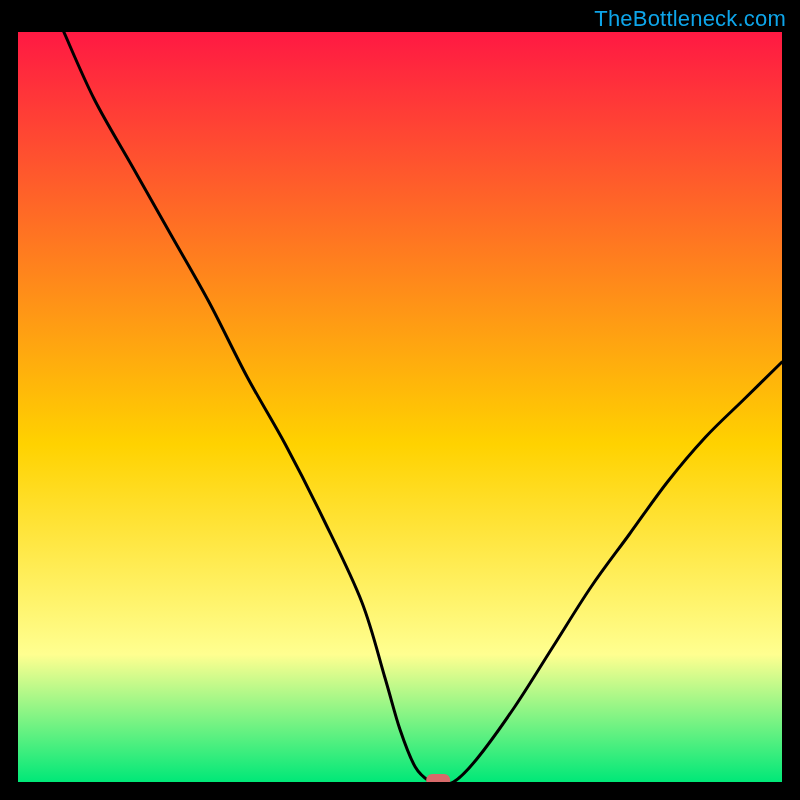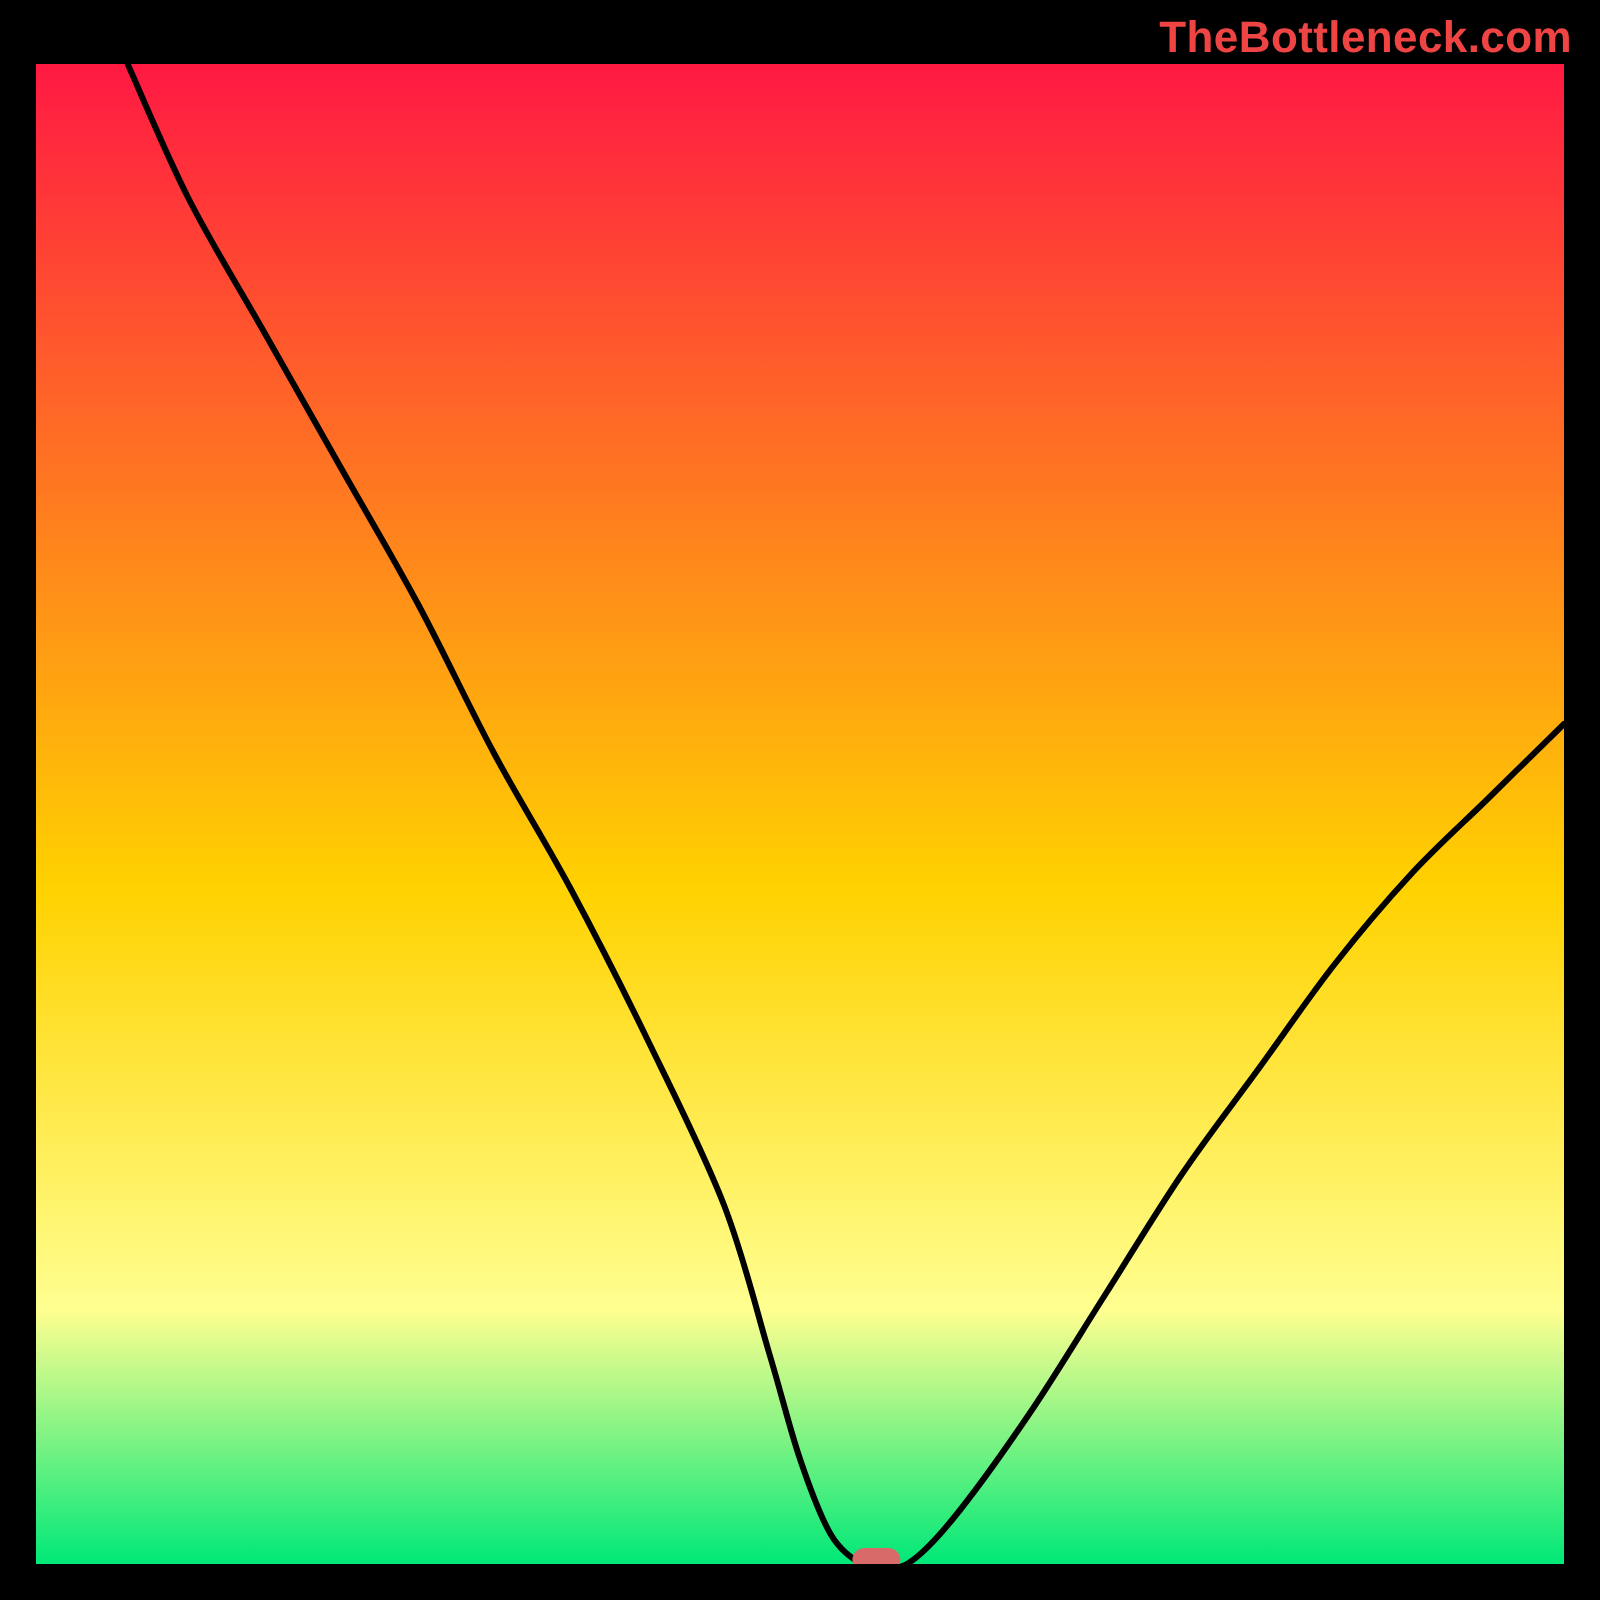--- a/index.html
+++ b/index.html
@@ -15,22 +15,22 @@
     position: relative;
     width: 800px;
     height: 800px;
     background: #000;
   }
   .watermark {
     position: absolute;
     top: 6px;
     right: 14px;
     font-size: 22px;
-    font-weight: 700;
-    color: #ef4444;
+    font-weight: 400;
+    color: #0ea5e9;
     letter-spacing: 0.2px;
     z-index: 10;
   }
   .plot {
     position: absolute;
     left: 18px;
     top: 32px;
     width: 764px;
     height: 750px;
   }

